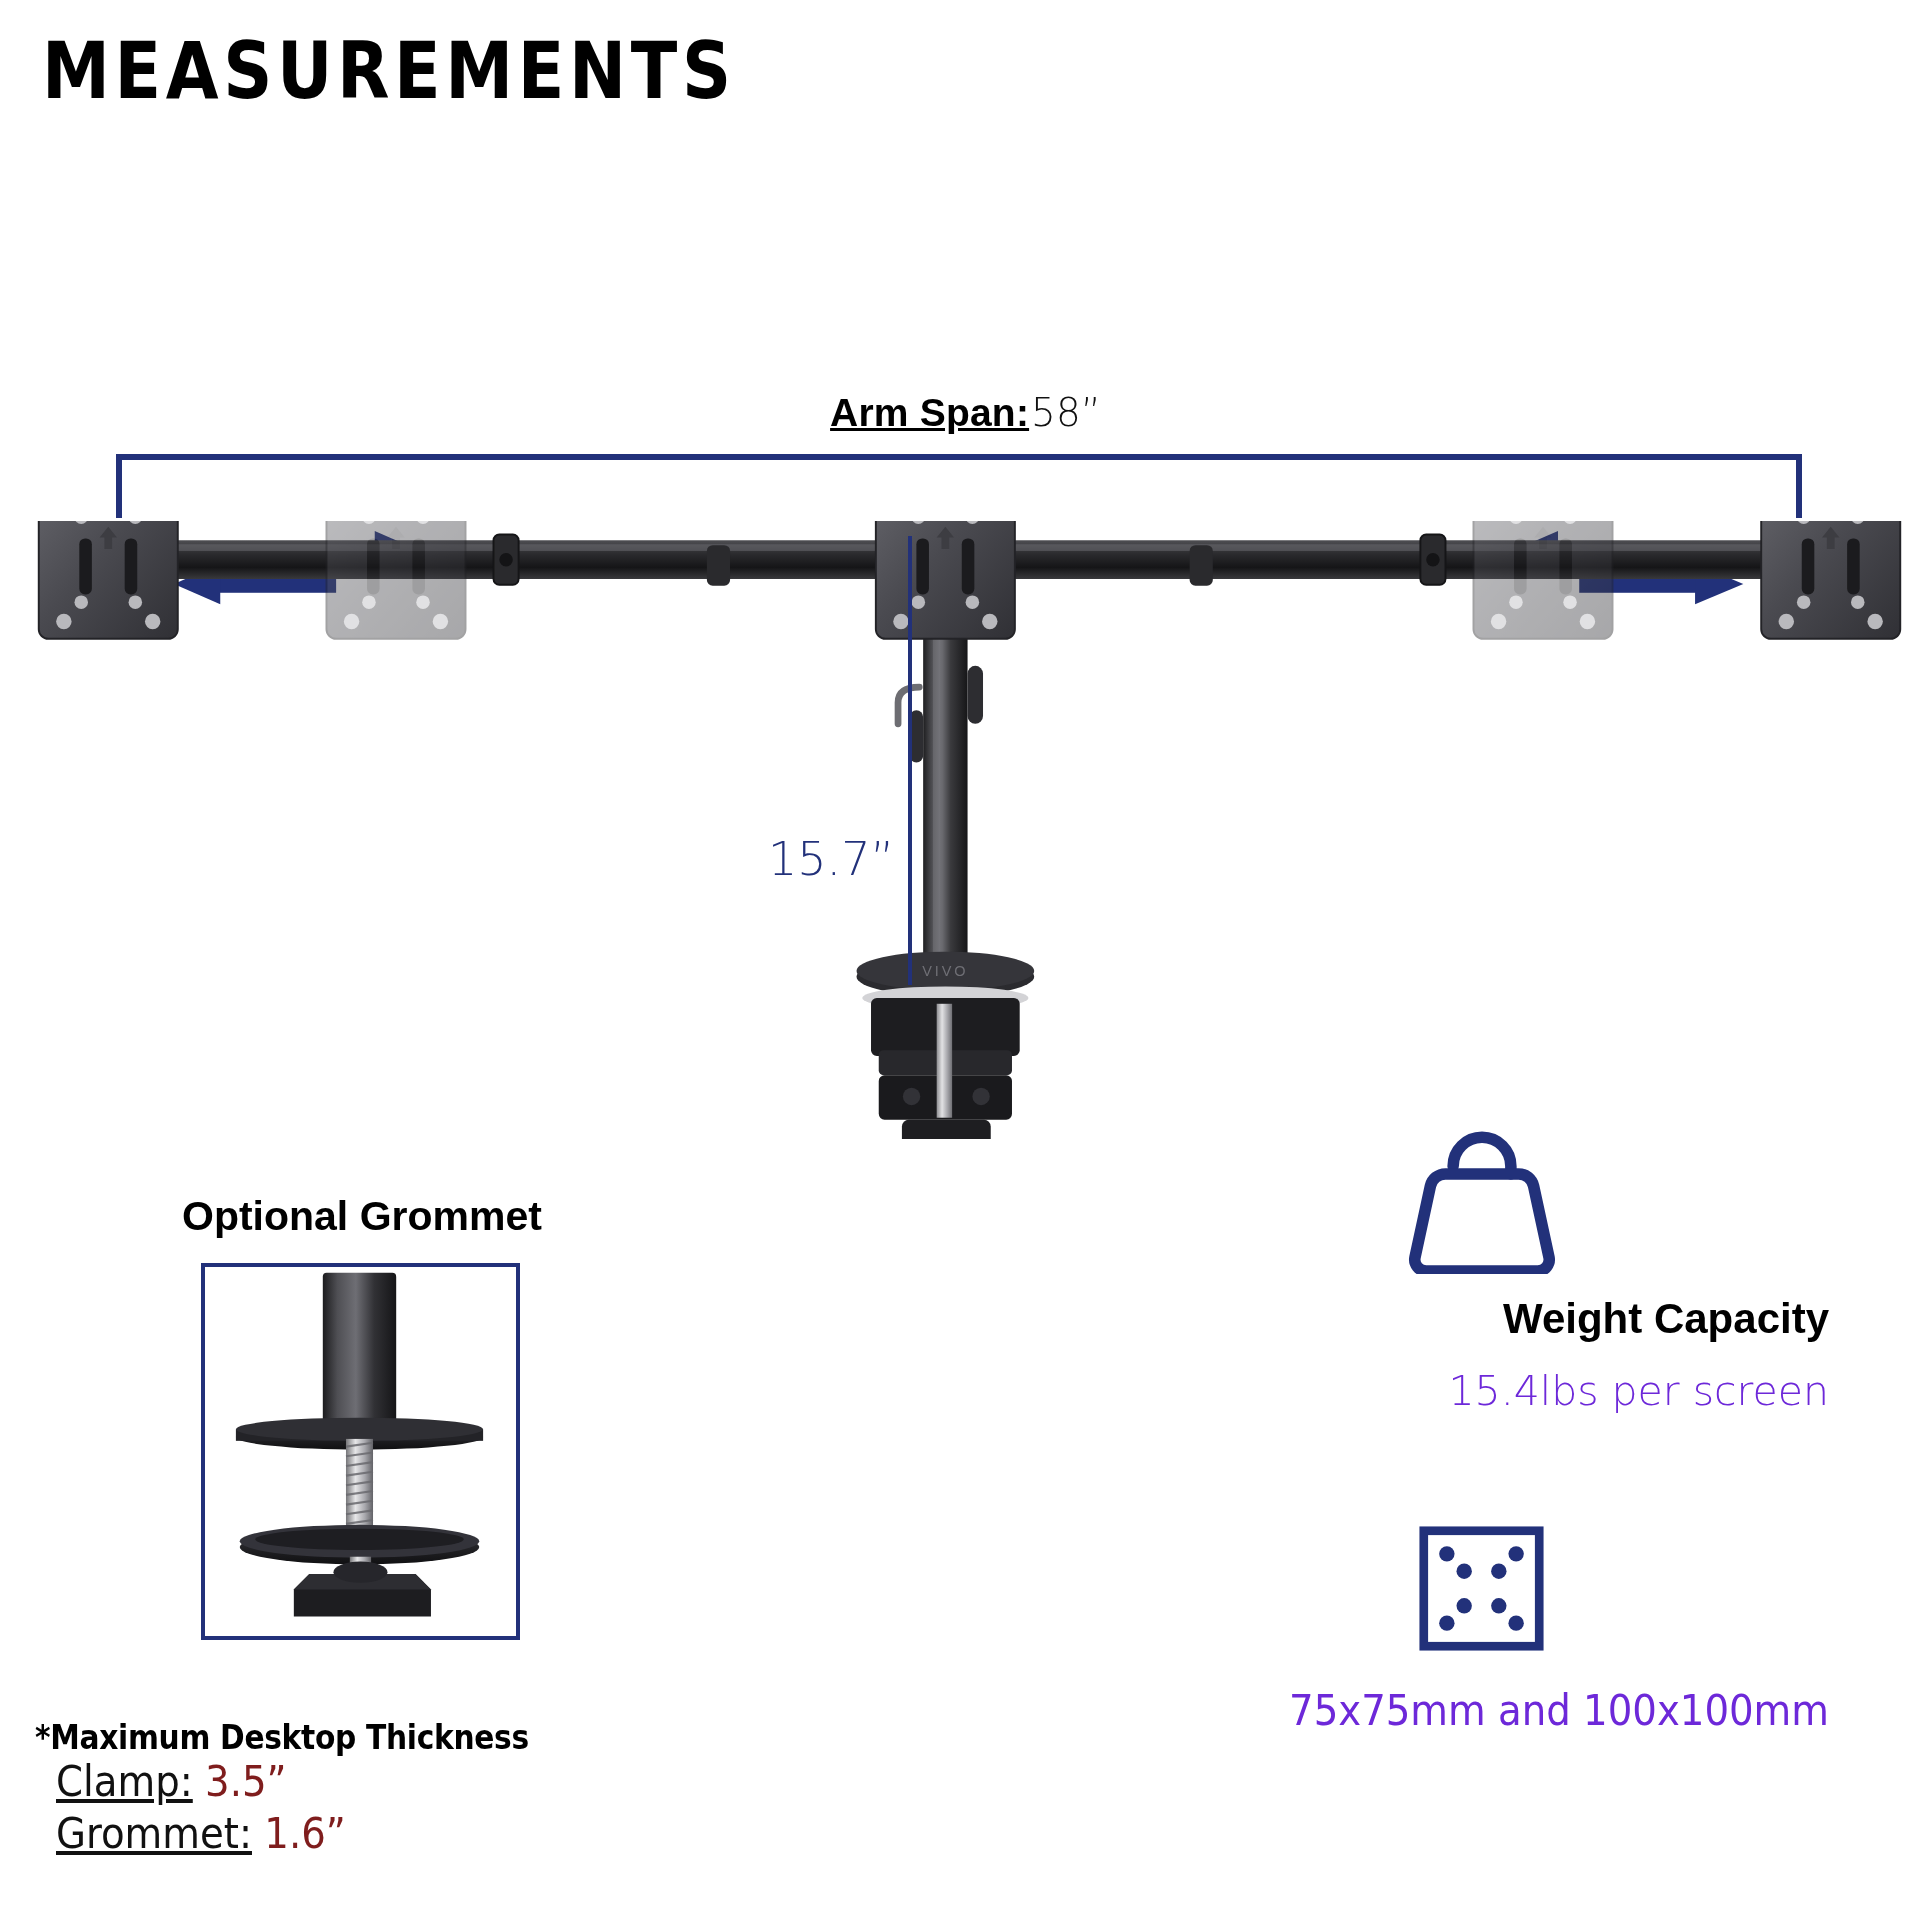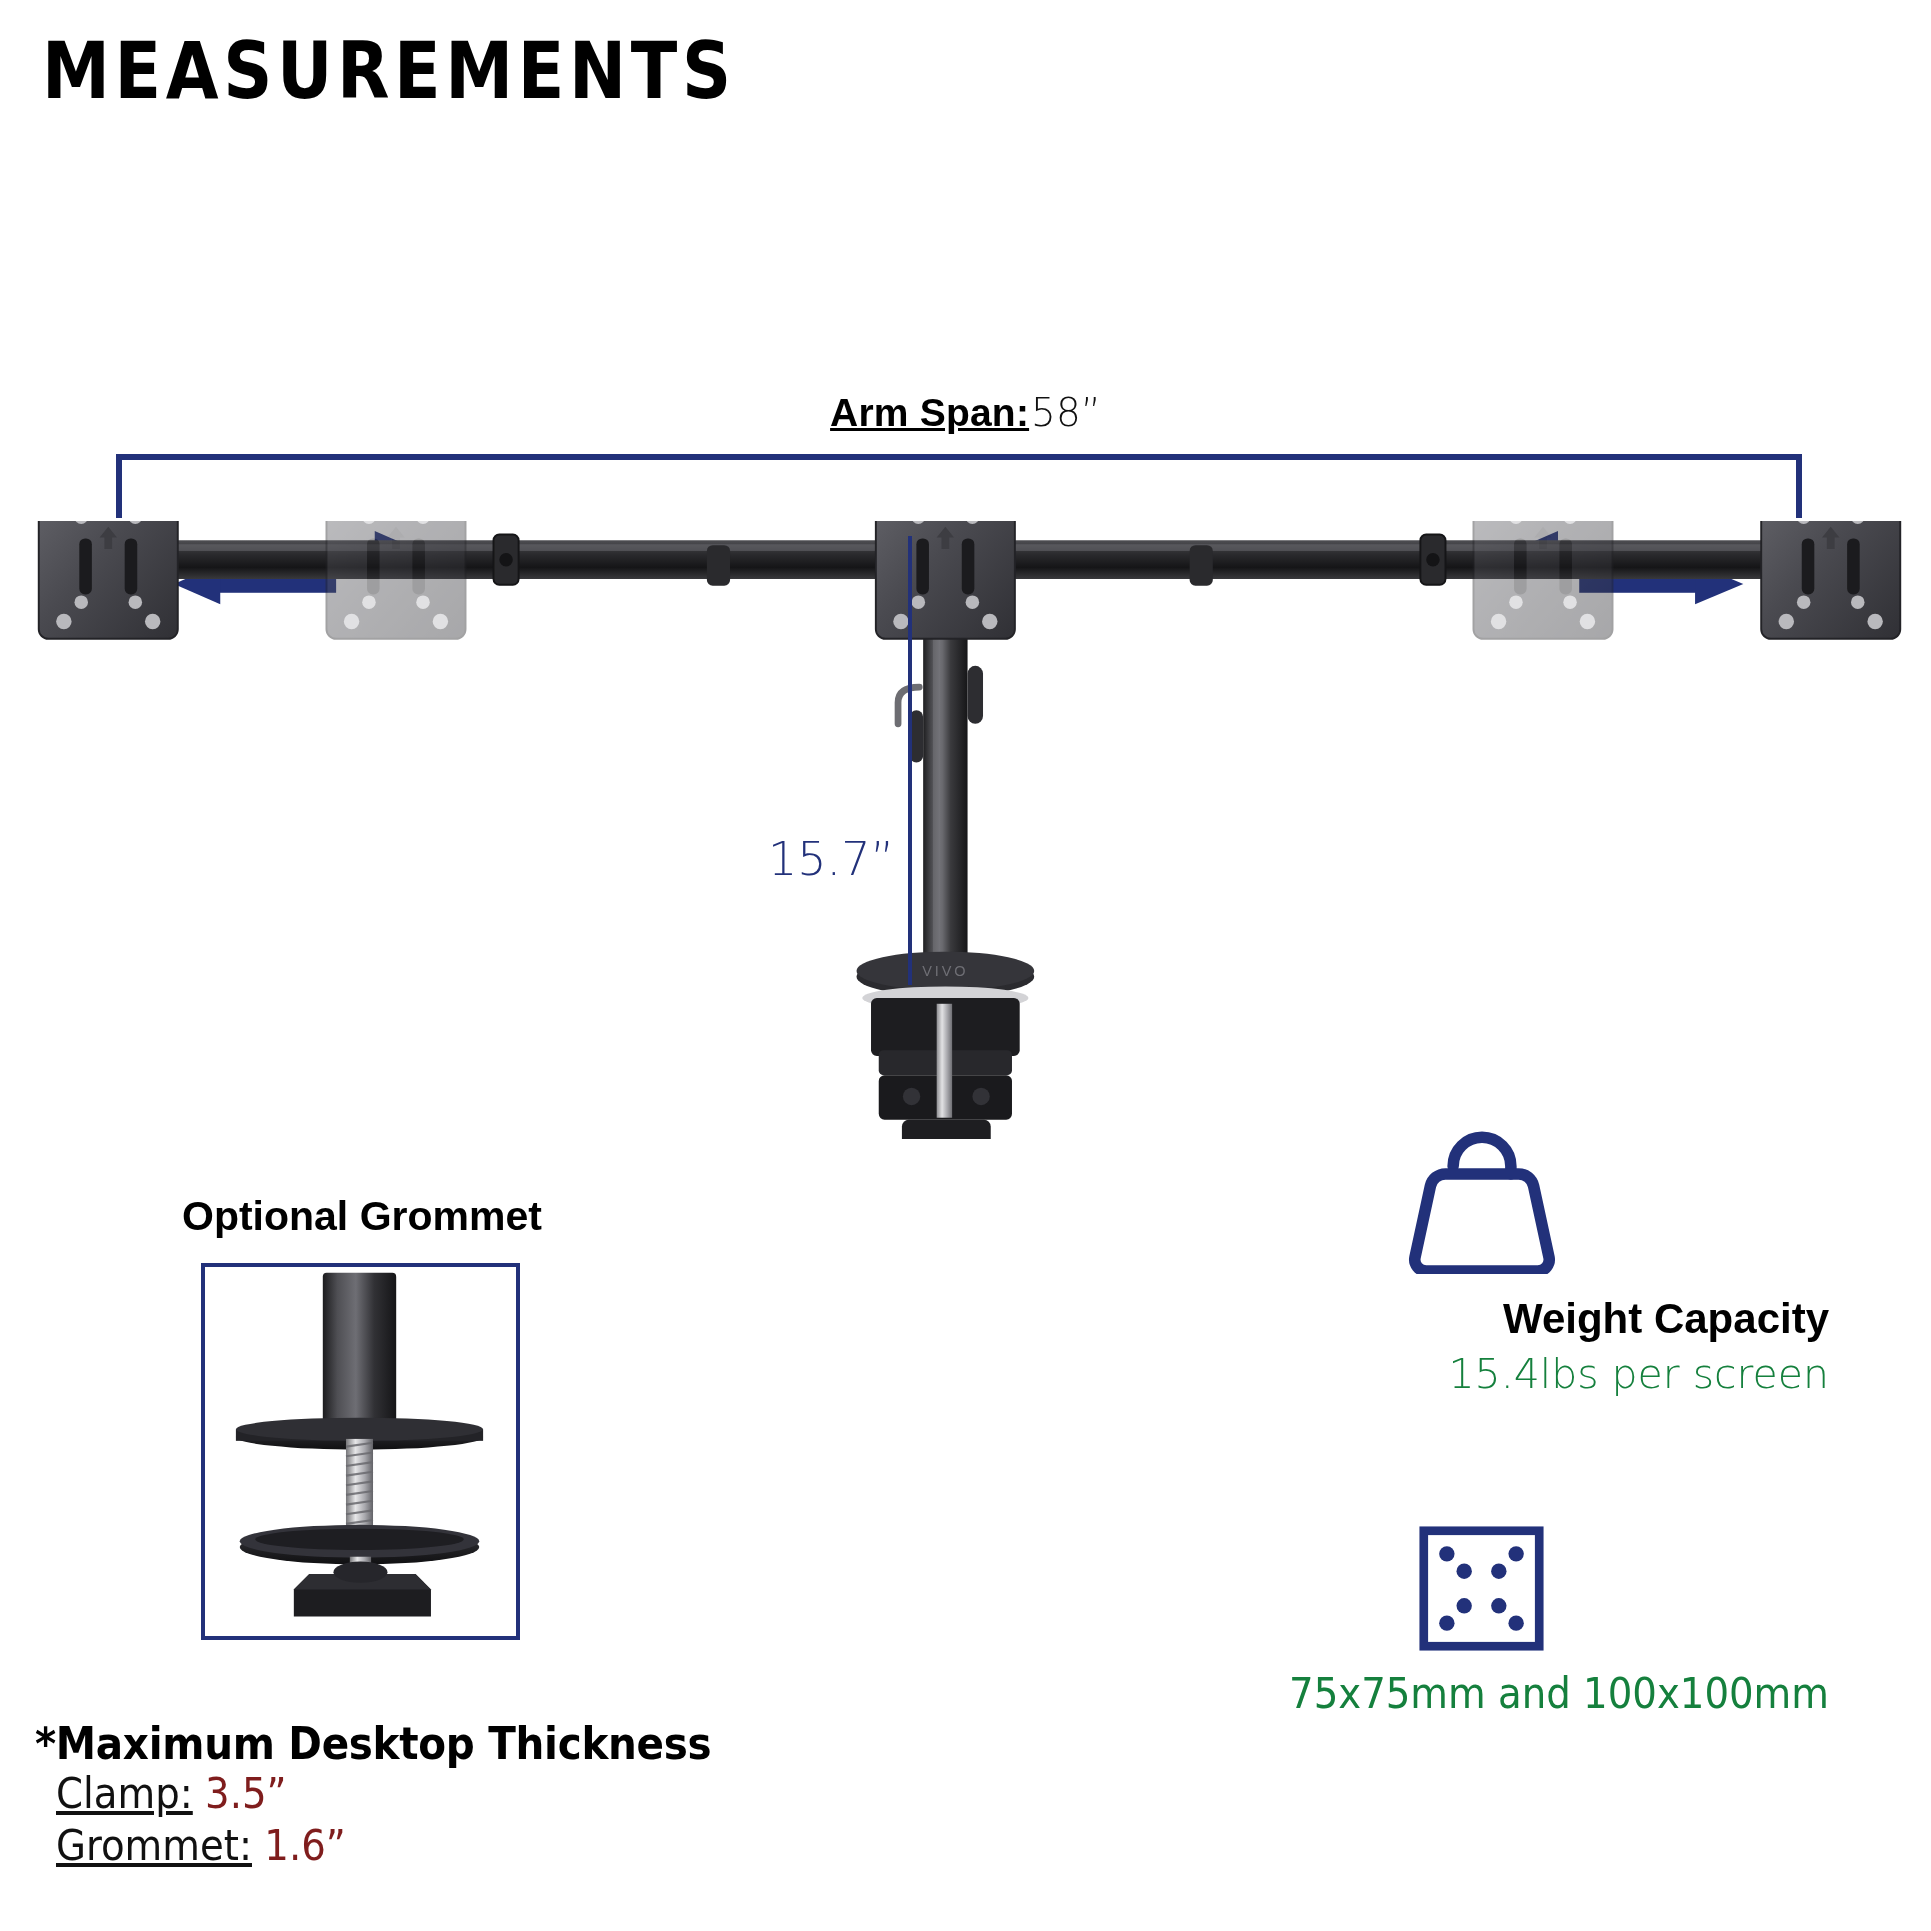--- a/index.html
+++ b/index.html
@@ -120,21 +120,21 @@
   #grommet-box svg { display: block; }
 
   
   #desktop-thickness {
     position: absolute;
     left: 35px; top: 1721px;
     white-space: nowrap;
   }
   #desktop-thickness .heading {
     font-family: "DejaVu Sans Condensed", "Liberation Sans Narrow", "Liberation Sans", sans-serif;
-    font-size: 45px;
+    font-size: 33px;
     font-weight: 700;
     color: #000;
     line-height: 1.02;
     letter-spacing: -0.3px;
   }
   #desktop-thickness .row {
     font-family: "DejaVu Sans Condensed", "Liberation Sans Narrow", "Liberation Sans", sans-serif;
     font-size: 43px;
     line-height: 1.22;
     margin-left: 21px;
@@ -160,24 +160,24 @@
   }
   .feature .icon-wrap svg { display: block; }
   .feature .f-title {
     margin-top: 21px;
     font-size: 42px;
     font-weight: 700;
     color: #000;
     white-space: nowrap;
   }
   .feature .f-sub {
-    margin-top: 7px;
+    margin-top: 24px;
     font-size: 41px;
     font-weight: 300;
-    color: #15803d;
+    color: #6d28d9;
     font-family: "DejaVu Sans", sans-serif;
     white-space: nowrap;
   }
   #feature-vesa .f-title {
     font-family: "DejaVu Sans Condensed", "Liberation Sans Narrow", "Liberation Sans", sans-serif;
     font-size: 44px;
   }
   #feature-vesa .f-sub {
     font-family: "DejaVu Sans Condensed", "Liberation Sans Narrow", "Liberation Sans", sans-serif;
     font-size: 43px;

